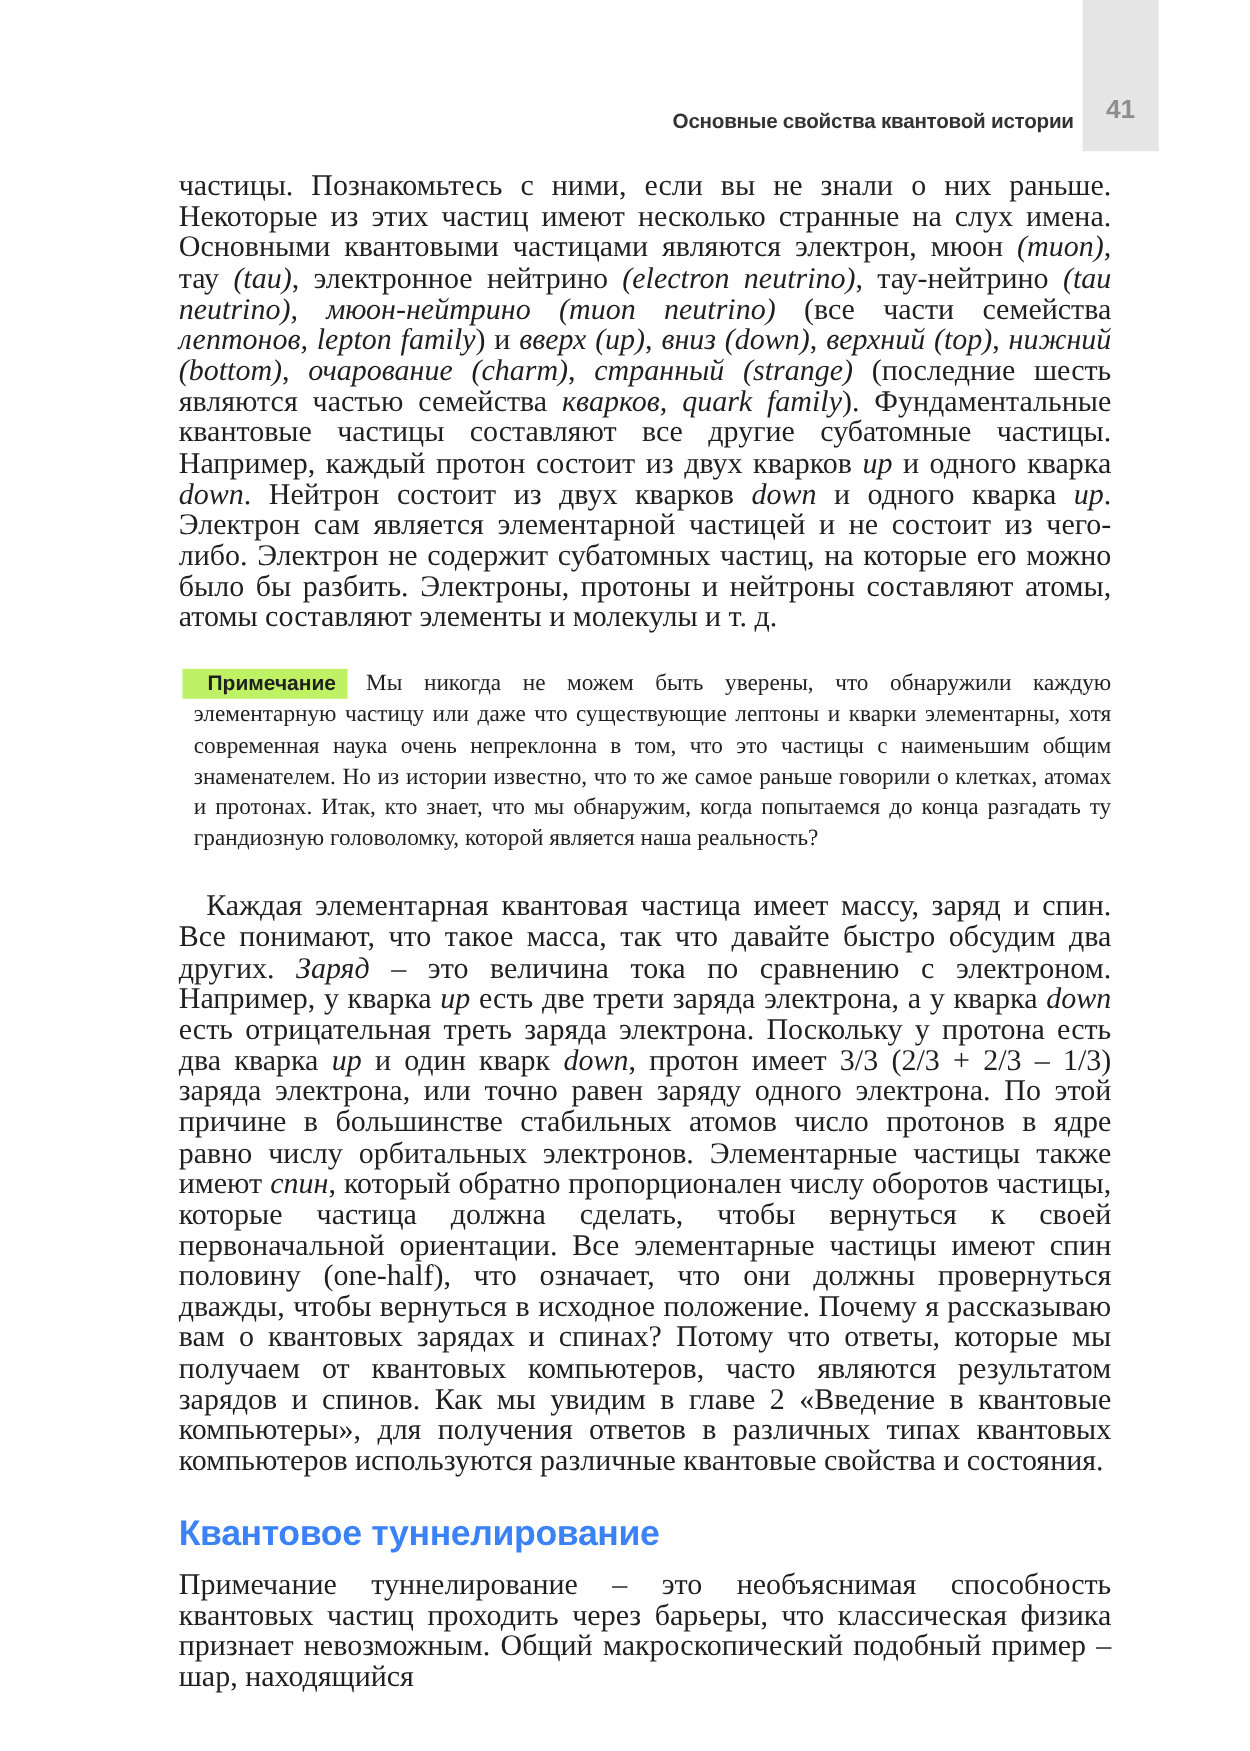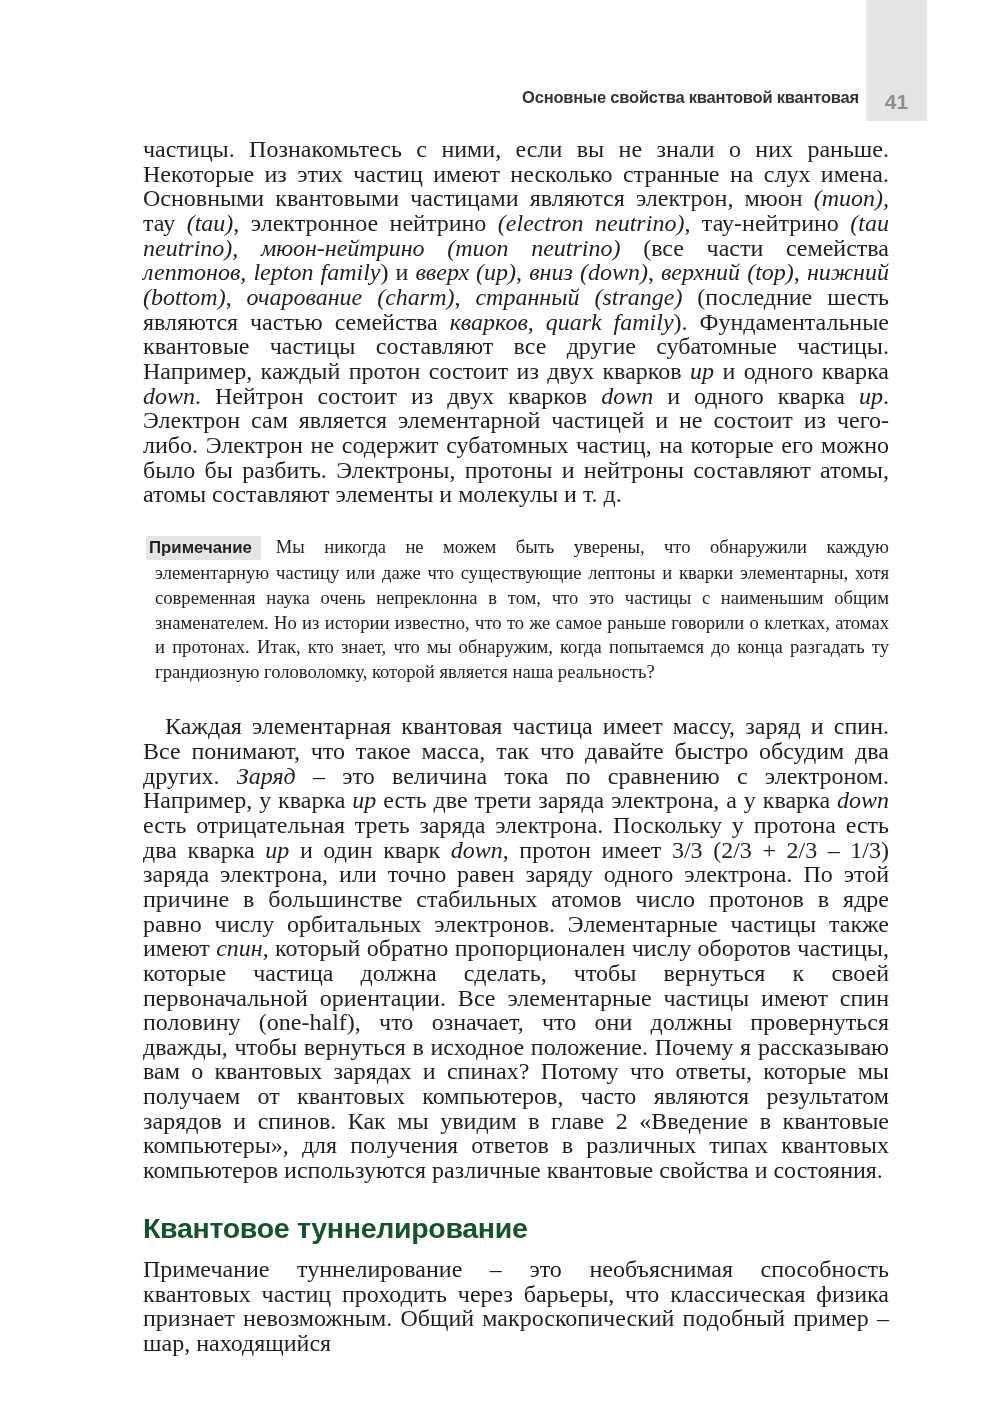--- a/index.html
+++ b/index.html
@@ -31,21 +31,21 @@
     position: absolute;
     top: 0;
     left: 866px;
     width: 61px;
     height: 121px;
     background: #e5e5e5;
     display: flex;
     align-items: flex-end;
     justify-content: center;
     box-sizing: border-box;
-    padding-bottom: 9px;
+    padding-bottom: 23px;
   }
   .page-number {
     font-family: "Liberation Sans", sans-serif;
     font-weight: bold;
     font-size: 21px;
     color: #8e8e8e;
     line-height: 1;
   }
   .text-column {
     position: absolute;
@@ -74,42 +74,42 @@
     line-height: 24.9px;
     text-align: justify;
     hyphens: auto;
     -webkit-hyphens: auto;
   }
   .note-label {
     font-family: "Liberation Sans", sans-serif;
     font-weight: bold;
     font-size: 16.8px;
     color: #1f1f1f;
-    background: #e5e5e5;
-    padding: 2px 9px 3px 3px;
+    background: #bef264;
+    padding: 2px 9px 3px 20px;
     margin-left: -9px;
     margin-right: 15px;
     margin-top: 16px;
   }
   h1.section-heading {
     margin: 30px 0 13px 0;
     font-family: "Liberation Sans", sans-serif;
     font-weight: bold;
     font-size: 28.5px;
     letter-spacing: -0.3px;
-    color: #14532d;
+    color: #3b82f6;
     line-height: 1.1;
   }
 </style>
 </head>
 <body>
 
 <div class="page">
 
-  <div class="running-title">Основные свойства квантовой квантовая</div>
+  <div class="running-title">Основные свойства квантовой истории</div>
 
   <div class="page-number-box">
     <span class="page-number">41</span>
   </div>
 
   <div class="text-column">
 
     <p class="body-par"><span>частицы. Познакомьтесь с ними, если вы не знали о них раньше. Некоторые из этих частиц имеют несколько странные на слух имена. Основными квантовыми частицами являются электрон, мюон </span><em>(muon),</em><span> тау </span><em>(tau)</em><span>, электронное нейтрино </span><em>(electron neutrino)</em><span>, тау-нейтрино </span><em>(tau neutrino),</em><span> </span><em>мюон-нейтрино (muon neutrino)</em><span> (все части семейства </span><em>лептонов, lepton family</em><span>) и </span><em>вверх (up)</em><span>, </span><em>вниз (down)</em><span>, </span><em>верхний (top)</em><span>, </span><em>нижний (bottom)</em><span>, </span><em>очарование (charm)</em><span>, </span><em>странный (strange)</em><span> (последние шесть являются частью семейства </span><em>кварков, quark family</em><span>). Фундаментальные квантовые частицы составляют все другие субатомные частицы. Например, каждый протон состоит из двух кварков </span><em>up</em><span> и одного кварка </span><em>down</em><span>. Нейтрон состоит из двух кварков </span><em>down</em><span> и одного кварка </span><em>up</em><span>. Электрон сам является элементарной частицей и не состоит из чего-либо. Электрон не содержит субатомных частиц, на которые его можно было бы разбить. Электроны, протоны и нейтроны составляют атомы, атомы составляют элементы и молекулы и т. д.</span></p>
 
     <div class="note">

